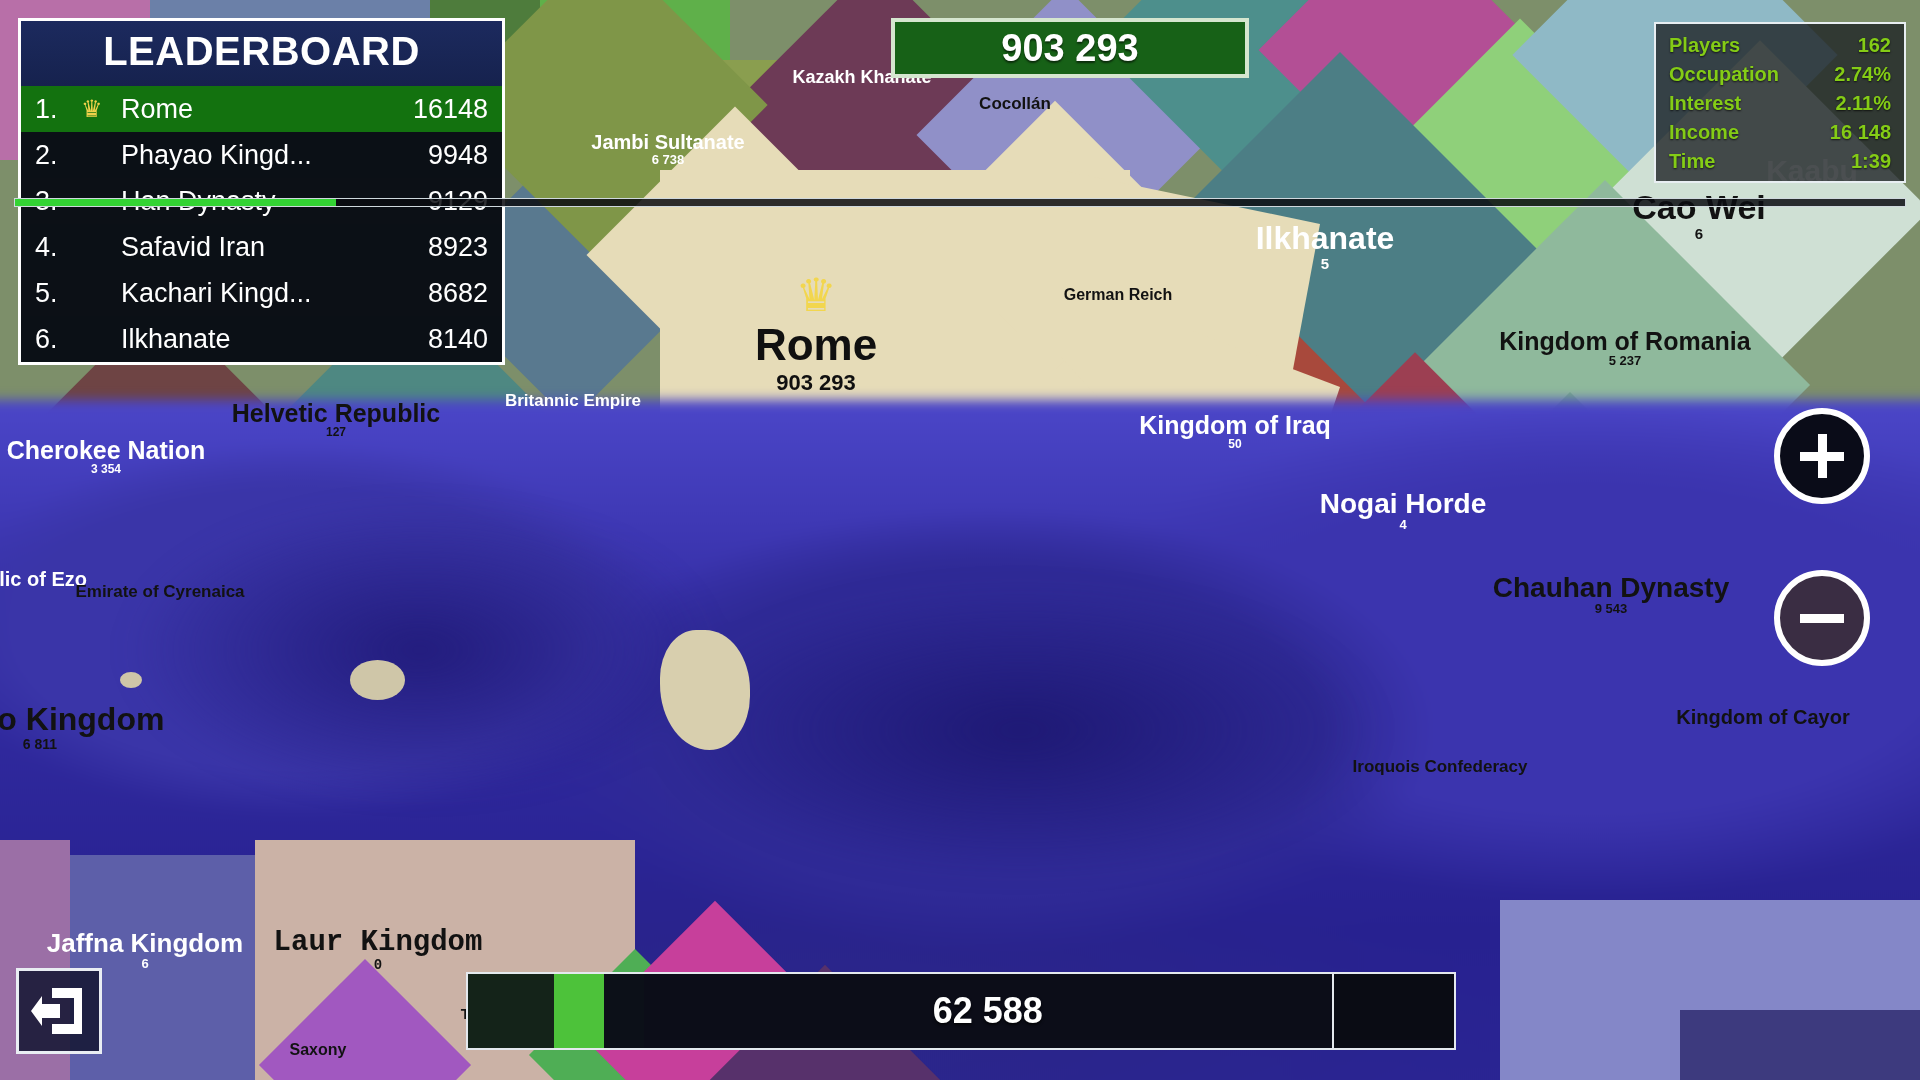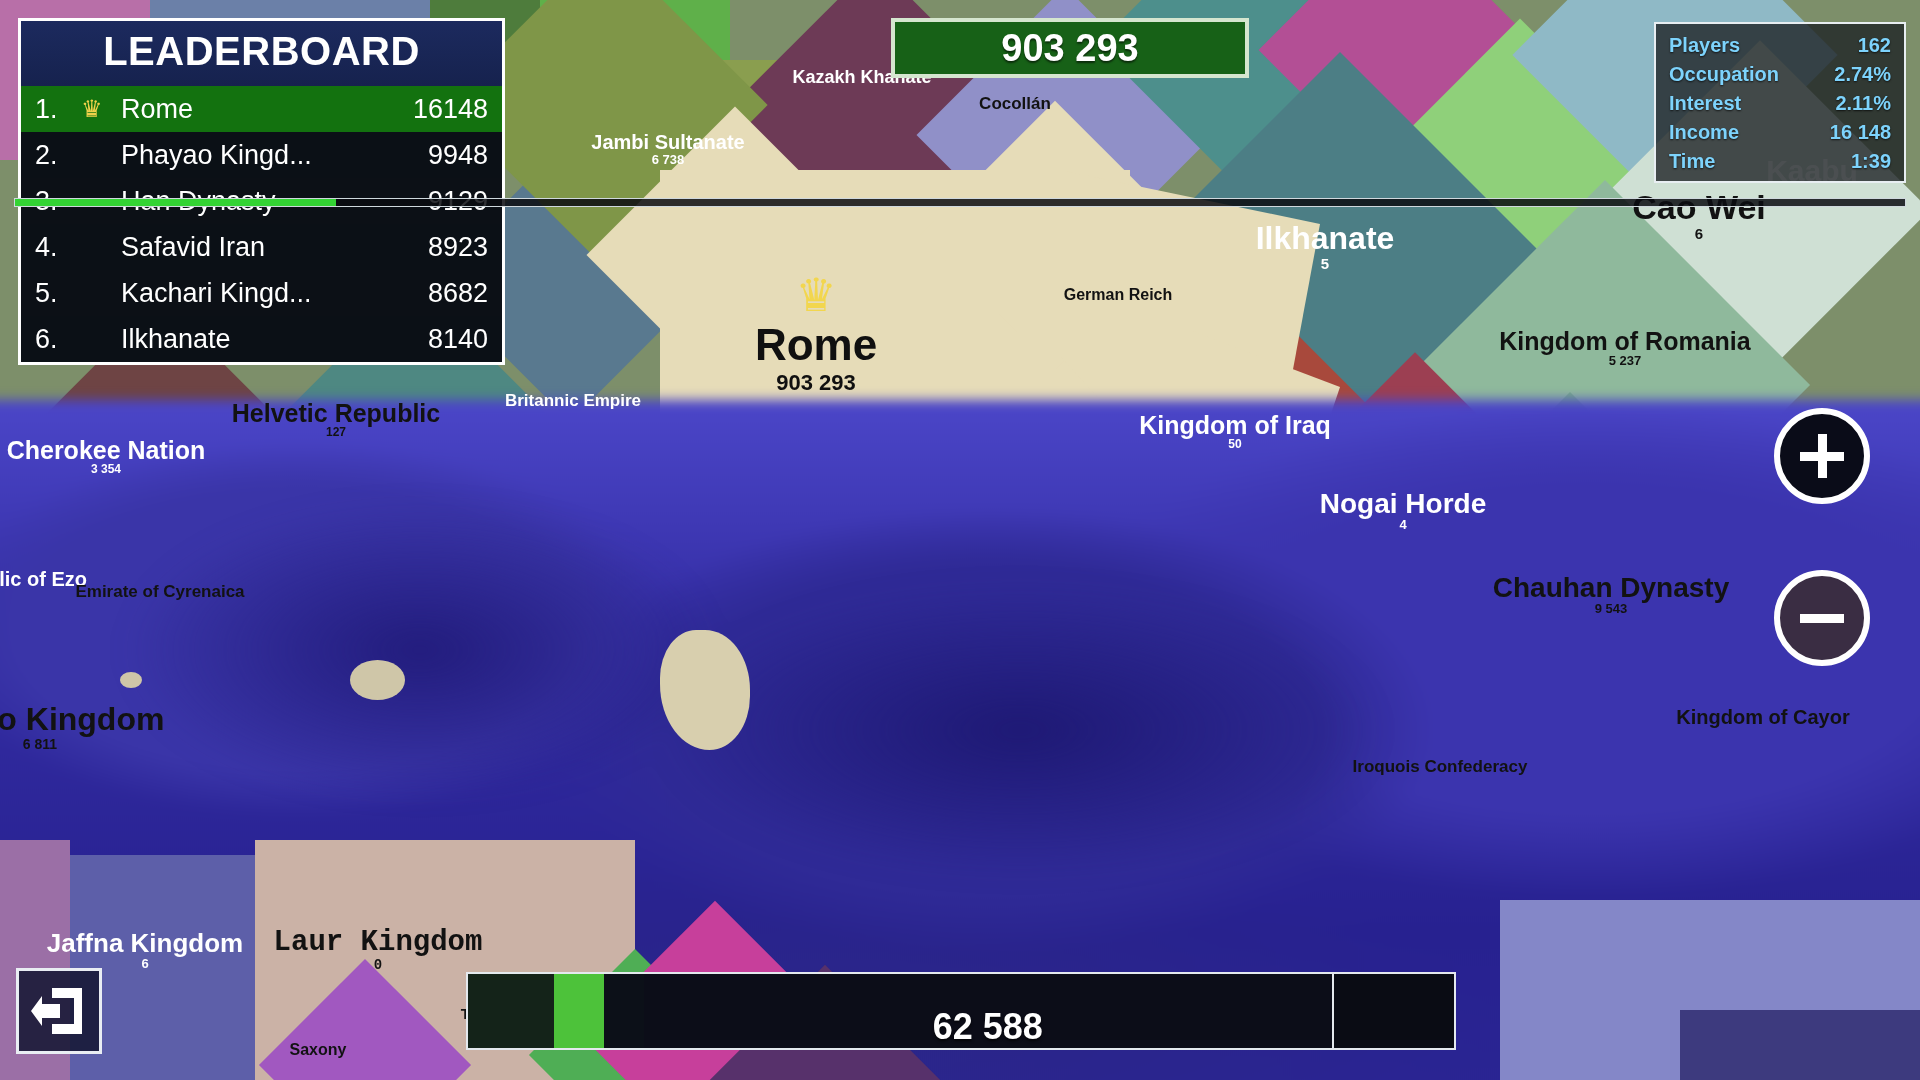--- a/index.html
+++ b/index.html
@@ -62,21 +62,21 @@
     background:#176117; border:4px solid #d5e6cf; z-index:40;
     display:flex; align-items:center; justify-content:center; }
   #top-banner span { color:#fff; font-size:38px; font-weight:bold;
     text-shadow:0 2px 2px rgba(0,0,0,.55); }
 
   
   #stats { position:absolute; right:14px; top:22px; width:252px;
     background:rgba(30,35,38,.80); border:2px solid #e8eef2; z-index:40;
     padding:7px 13px 5px; }
   .stat-row { display:flex; justify-content:space-between; align-items:baseline;
-    color:#7dd3fc; font-size:20px; font-weight:bold; padding:3px 0;
+    color:#84cc16; font-size:20px; font-weight:bold; padding:3px 0;
     text-shadow:0 1px 2px rgba(0,0,0,.7); }
   #stat-bar-track { position:absolute; left:14px; right:14px; top:198px;
     height:9px; background:rgba(10,12,16,.85); border:1px solid #cfd8dd; z-index:40; }
   #stat-bar-fill { height:100%; background:#33d333; }
 
   
   .zoombtn { position:absolute; right:50px; width:96px; height:96px;
     border-radius:50%; border:6px solid #ffffff; z-index:40;
     display:flex; align-items:center; justify-content:center; }
   #zoom-in { top:408px; background:#0a0c18; }
@@ -85,21 +85,21 @@
   .hbar { width:44px; height:9px; }
   .vbar { width:9px; height:44px; }
 
   
   #bottom-bar { position:absolute; left:466px; top:972px; width:990px; height:78px;
     border:2px solid #e4e9ee; display:flex; z-index:40; background:#0c1018; }
   #bb-minus { width:86px; background:rgba(22,40,26,.80);
     display:flex; align-items:center; justify-content:center; position:relative; }
   #bb-green { width:44px; background:#4dc23a; }
   #bb-value { flex:1; background:rgba(12,14,24,.82);
-    display:flex; align-items:flex-end; justify-content:center;margin-left:40px; }
+    display:flex; align-items:center; justify-content:center;margin-left:40px; }
   #bb-value span { color:#fff; font-size:36px; font-weight:bold;
     text-shadow:0 2px 3px rgba(0,0,0,.7); }
   #bb-plus { width:122px; background:rgba(10,12,20,.85); border-left:2px solid #e4e9ee;
     display:flex; align-items:center; justify-content:center; position:relative; }
 
   
   #exit-btn { position:absolute; left:16px; top:968px; width:86px; height:86px;
     background:rgba(22,24,52,.88); border:3px solid #e9edf3; z-index:40;
     display:flex; align-items:center; justify-content:center; }
 

